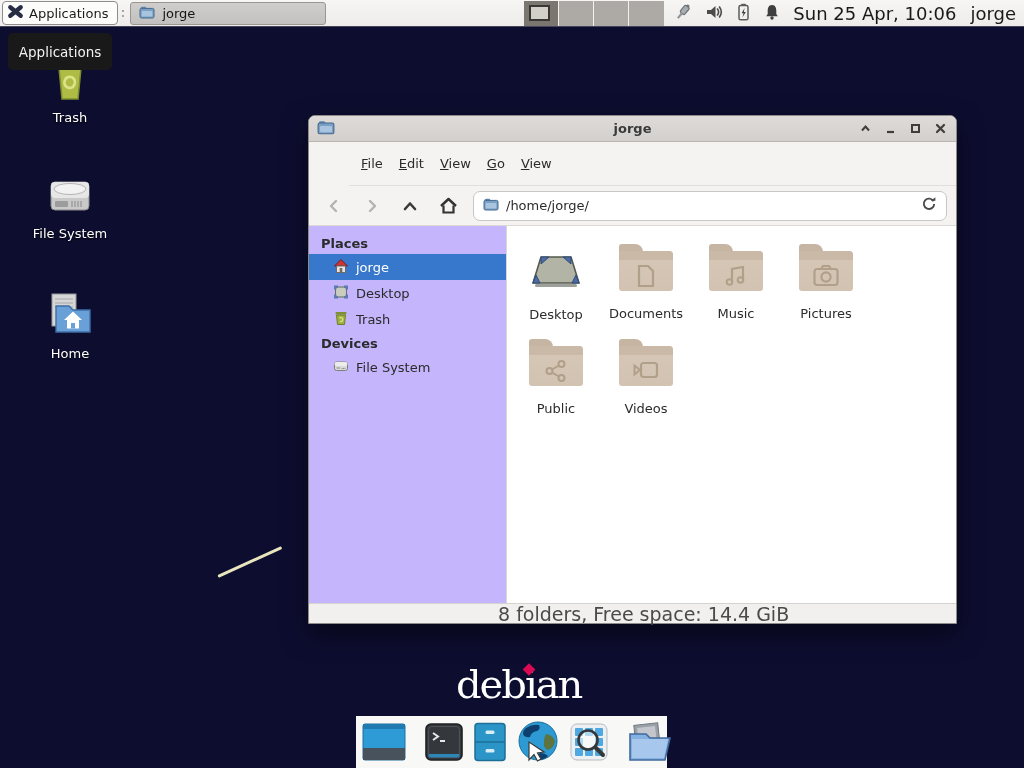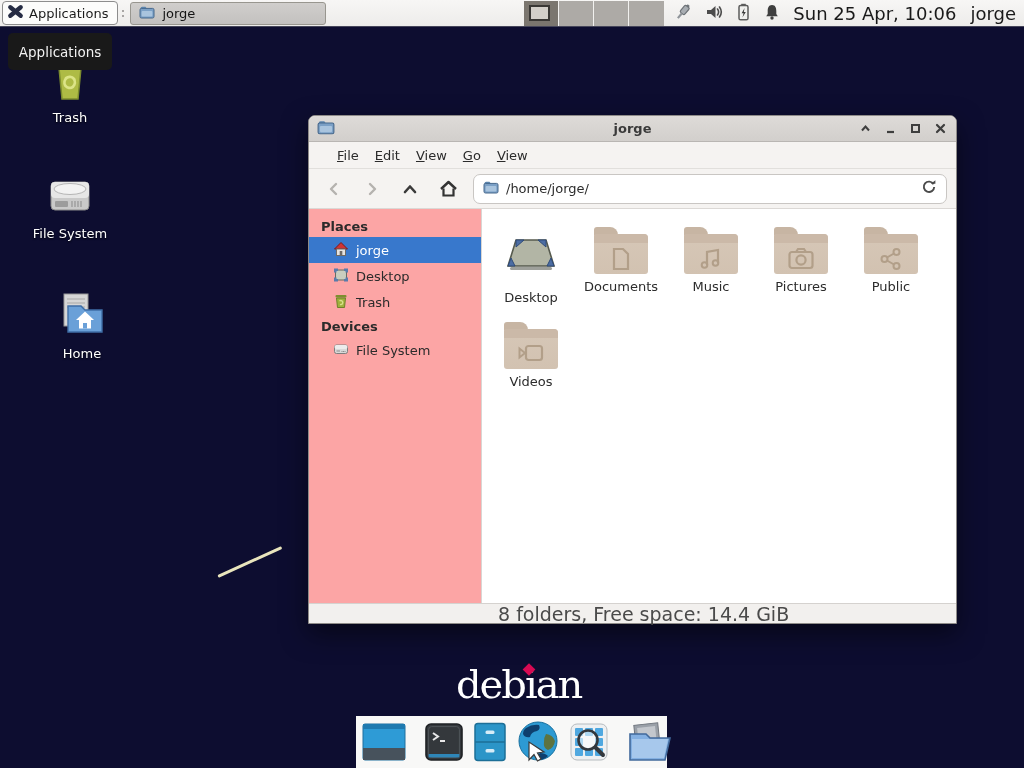--- a/index.html
+++ b/index.html
@@ -45,37 +45,37 @@
 
   
   .window { position:absolute; left:308px; top:115px; width:649px; height:509px;
             background:#f5f3f1; border:1px solid #8e8b88; border-radius:7px 7px 0 0;
             box-shadow:0 10px 26px rgba(0,0,0,.5); display:flex; flex-direction:column; }
   .titlebar { height:26px; background:linear-gradient(#dedbd8,#d2cfcc); border-radius:6px 6px 0 0;
               border-bottom:1px solid #b9b6b3; display:flex; align-items:center; position:relative; padding:0 8px; }
   .title-text { position:absolute; left:0; right:0; text-align:center; font-weight:bold; font-size:13px; color:#3a3a3a; }
   .win-controls { margin-left:auto; display:flex; gap:9px; z-index:2; }
   .win-controls .wbtn { width:16px; height:16px; display:flex; align-items:center; justify-content:center; }
-  .menubar { height:27px; background:#f5f3f1; border-bottom:1px solid #e1dfdc; display:flex; align-items:center; padding-left:20px; }
+  .menubar { height:44px; background:#f5f3f1; border-bottom:1px solid #e1dfdc; display:flex; align-items:center; padding-left:4px;margin-left:40px; }
   .menu-item { display:inline-block; padding:4px 8px; font-size:13px; color:#2b2b2b; }
   .menu-item::first-letter { text-decoration:underline; }
   .toolbar { height:40px; background:#f5f3f1; border-bottom:1px solid #dbd8d5; display:flex; align-items:center; padding:0 9px 0 12px; gap:12px;justify-content:flex-end; }
   .nav-btn { width:26px; height:26px; display:flex; align-items:center; justify-content:center; }
   .pathbar { flex:1; height:30px; background:#fff; border:1px solid #c9c6c3; border-radius:7px;
              display:flex; align-items:center; padding:0 9px; gap:7px; }
   .pathbar .path-text { flex:1; font-size:13px; color:#2b2b2b; }
   .win-content { flex:1; display:flex; min-height:0; }
-  .sidebar { width:173px; background:#fca5a5; border-right:1px solid #d9d6d3; padding-top:6px; }
+  .sidebar { width:198px; background:#c4b5fd; border-right:1px solid #d9d6d3; padding-top:6px; }
   .side-header { height:22px; display:flex; align-items:center; padding-left:12px; font-weight:bold; color:#2b2b2b; }
   .side-row { height:26px; display:flex; align-items:center; gap:7px; padding-left:24px; color:#2b2b2b; }
   .side-row.selected { background:#3878cc; color:#ffffff; }
   .main-area { flex:1; background:#ffffff; display:flex; flex-wrap:wrap; align-content:flex-start;
                padding:17px 0 0 4px; }
   .file-item { width:90px; height:95px; display:flex; flex-direction:column; align-items:center; }
-  .file-item .flabel { margin-top:5px; font-size:13px; color:#2c2c2c; }
+  .file-item .flabel { margin-top:15px; font-size:13px; color:#2c2c2c; }
   .tanfolder { position:relative; width:54px; height:40px; margin-top:8px;
                background:linear-gradient(#d6c7b7,#d2c2b1); border-radius:2px 4px 3px 3px; }
   .tanfolder::before { content:""; position:absolute; top:-7px; left:0; width:24px; height:8px;
                background:#c7b5a3; border-radius:3px 8px 0 0; }
   .tanfolder::after { content:""; position:absolute; top:0; left:0; right:0; height:9px;
                background:#cbb9a8; border-radius:2px 4px 0 0; }
   .tanfolder svg { position:absolute; left:50%; top:13px; transform:translateX(-50%); }
   .statusbar { height:20px; background:#f2f0ee; border-top:1px solid #d5d2cf;
                display:flex; align-items:center; padding-left:189px; font-size:19px; color:#4a4a4a; }
 
@@ -186,21 +186,21 @@
           <line x1="27" y1="29" x2="27" y2="35"></line>
           <line x1="30" y1="29" x2="30" y2="35"></line>
           <line x1="33" y1="29" x2="33" y2="35"></line>
           <line x1="36" y1="29" x2="36" y2="35"></line>
         </g>
     </svg>
   </span>
   <div class="lbl">File System</div>
 </div>
 
-<div class="desk-icon" style="left:28px; top:290px;">
+<div class="desk-icon" style="left:16px; top:290px;">
   <span>
     <svg width="50" height="48" viewBox="0 0 50 48">
       <rect x="7" y="4" width="24" height="32" fill="#d6d6d6" stroke="#979797"></rect>
       <g stroke="#b0b0b0" stroke-width="1.2">
           <line x1="10" y1="9" x2="28" y2="9"></line>
           <line x1="10" y1="13" x2="28" y2="13"></line>
           <line x1="10" y1="17" x2="28" y2="17"></line>
         </g>
       <path d="M11 16 h13 l4 4 h17 v22 h-34 z" fill="#6aa0d8" stroke="#3f6ea6" stroke-width="1.4"></path>
       <polygon points="19,30 28,21.5 37,30" fill="#ffffff"></polygon>

